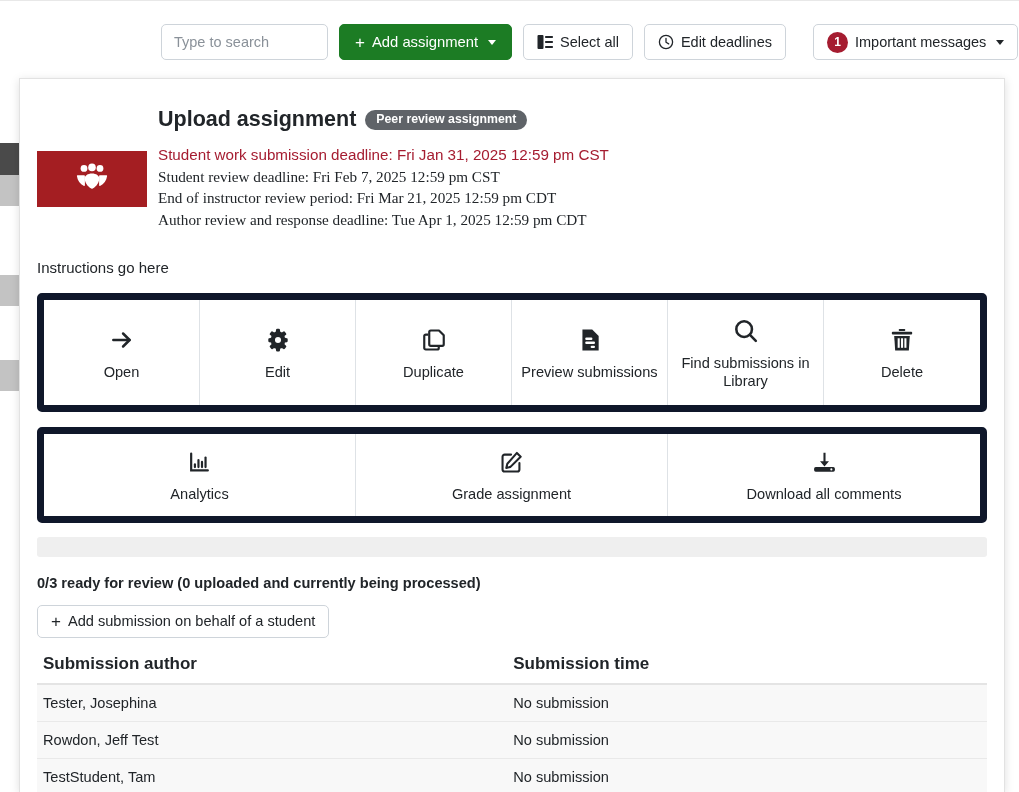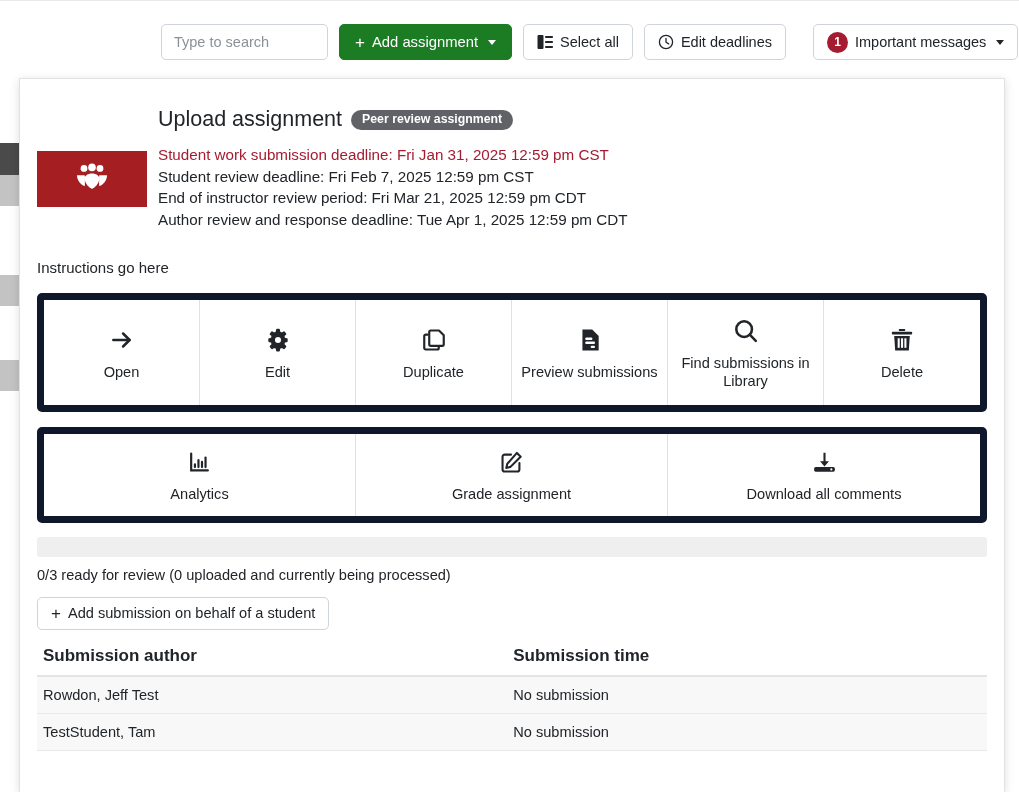--- a/index.html
+++ b/index.html
@@ -81,34 +81,34 @@
     position:absolute; left:17px; top:72px;
     width:110px; height:56px;
     background:#a41e22;
     display:flex; align-items:center; justify-content:center;
   }
 
   .head-text { margin-left:138px; padding-right:20px; }
 
   .title-row { display:flex; align-items:center; gap:9px; }
   .title {
-    font-size:21.5px; font-weight:400; color:#212529; line-height:1.2;
+    font-size:21.5px; font-weight:700; color:#212529; line-height:1.2;
   }
   .badge-pill {
     background:#5f6368; color:#fff;
     font-size:12.3px; font-weight:700;
     border-radius:11px; padding:3.5px 11px 4.5px; line-height:1;
   }
 
   .deadline-main {
     margin-top:11px; color:#a51c30; font-weight:400;
     font-size:15.2px; line-height:1.43;
   }
   .deadline-sub {
-    color:#212529; font-size:15.2px; line-height:1.43; font-weight:400;
+    color:#212529; font-size:15.2px; line-height:1.43; font-weight:400;font-family:Liberation Serif, serif;
   }
 
   .instructions {
     margin:28px 0 0 17px; font-size:15px; color:#212529;
   }
 
   
   .actions {
     margin:17px 17px 0 17px;
     display:grid; border:7px solid #0f172a; border-radius:5px;
@@ -138,21 +138,21 @@
     display:flex; align-items:center; justify-content:center;
     font-size:15.2px; color:#212529;
   }
 
   .progress-wrap { padding:0 17px; }
   .progress-track {
     margin-top:14px; height:20px; width:100%;
     background:#efefef; border-radius:3px;
   }
   .progress-text {
-    margin-top:10px; font-size:14.6px; color:#212529;
+    margin-top:18px; font-size:14.6px; color:#212529;font-weight:bold;
   }
 
   .add-sub-btn {
     margin-top:14px; height:33px;
     display:inline-flex; align-items:center; gap:7px;
     padding:0 13px; background:#fff; border:1px solid #ced4da;
     border-radius:5px; font-size:14.6px; color:#212529;
     font-family:"Liberation Sans", sans-serif; cursor:pointer; line-height:1;
   }
 
@@ -373,20 +373,24 @@
             <col>
           </colgroup>
         <thead>
           <tr>
             <th>Submission author</th>
             <th>Submission time</th>
           </tr>
         </thead>
         <tbody>
           <tr>
+            <td>Tester, Josephina</td>
+            <td>No submission</td>
+          </tr>
+          <tr>
             <td>Rowdon, Jeff Test</td>
             <td>No submission</td>
           </tr>
           <tr>
             <td>TestStudent, Tam</td>
             <td>No submission</td>
           </tr>
         </tbody>
       </table>
     </div>

